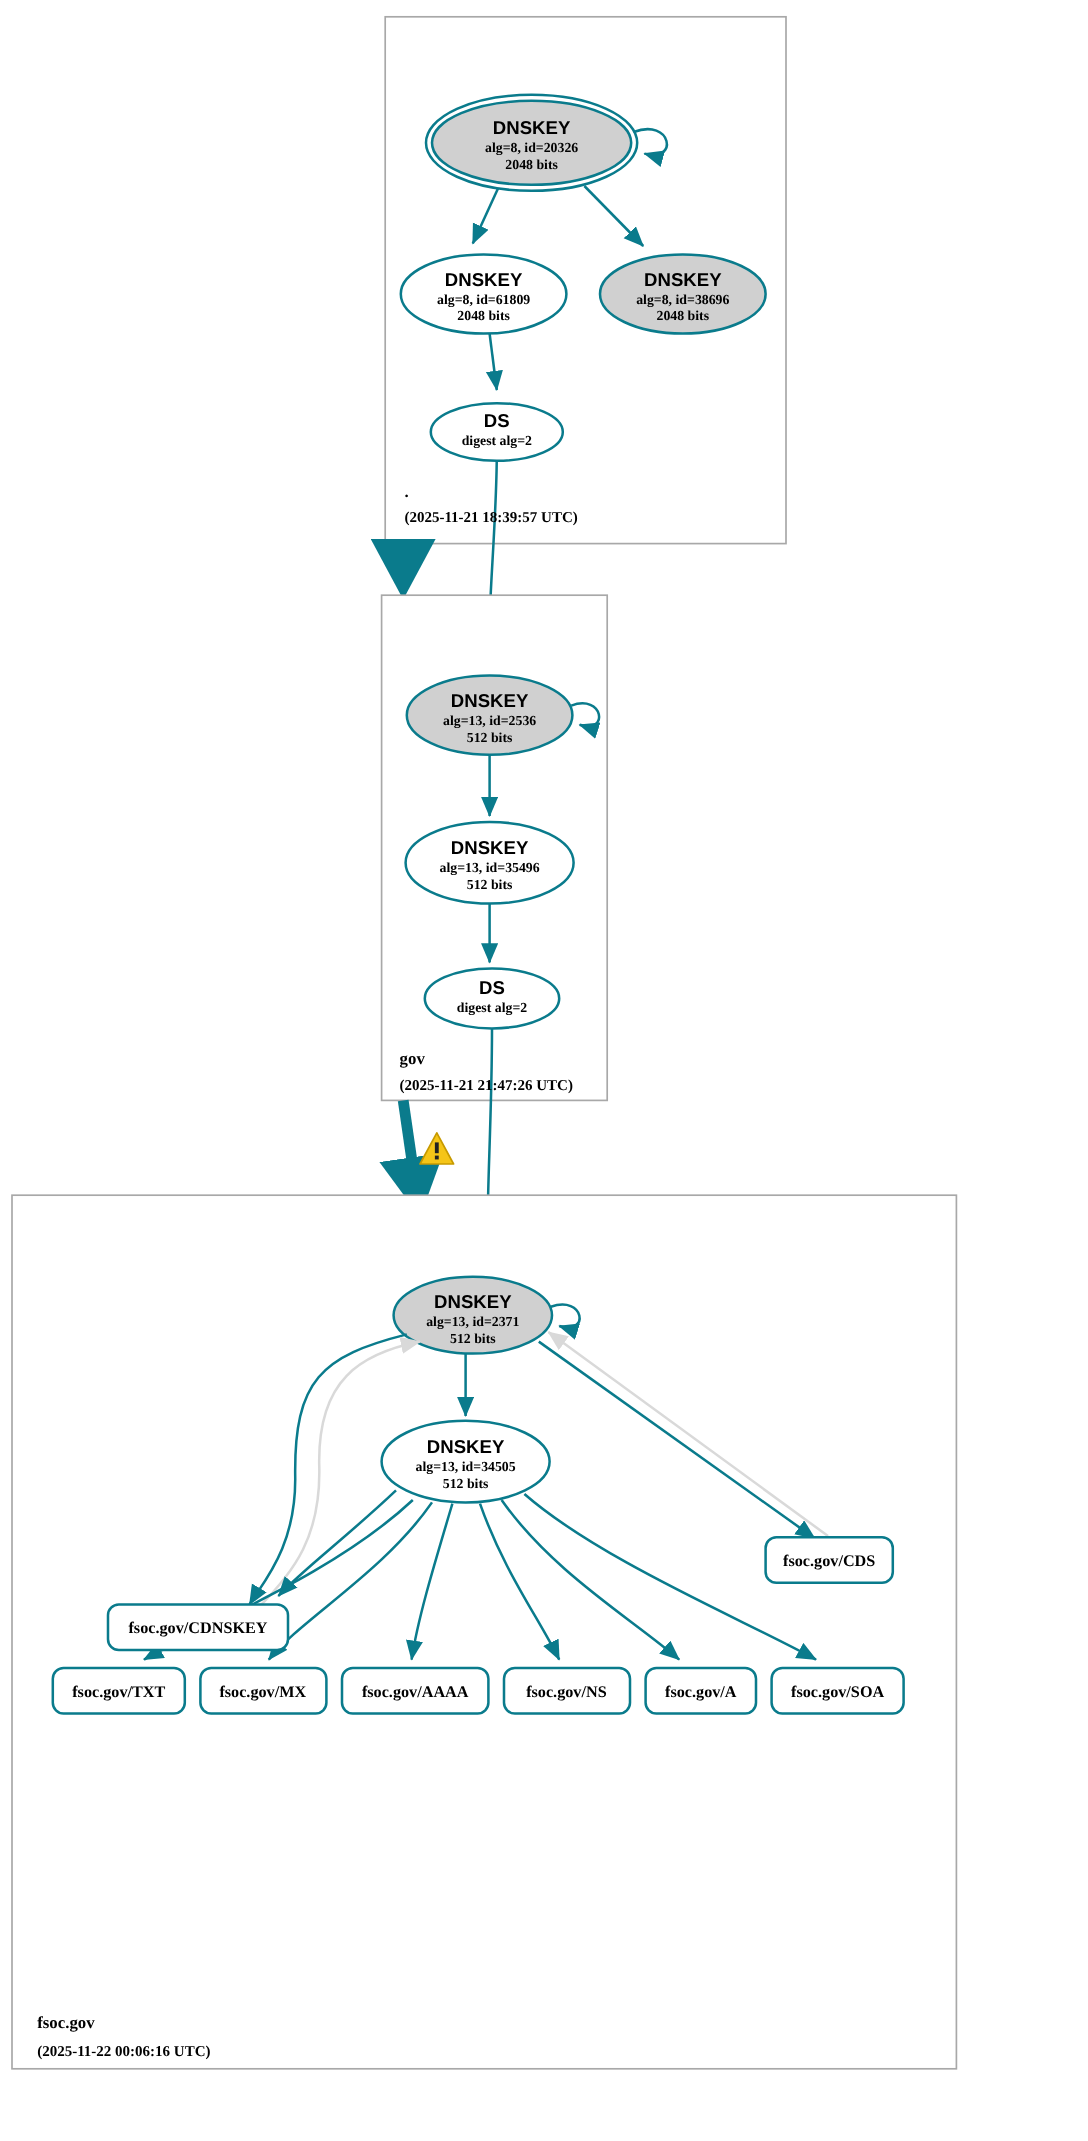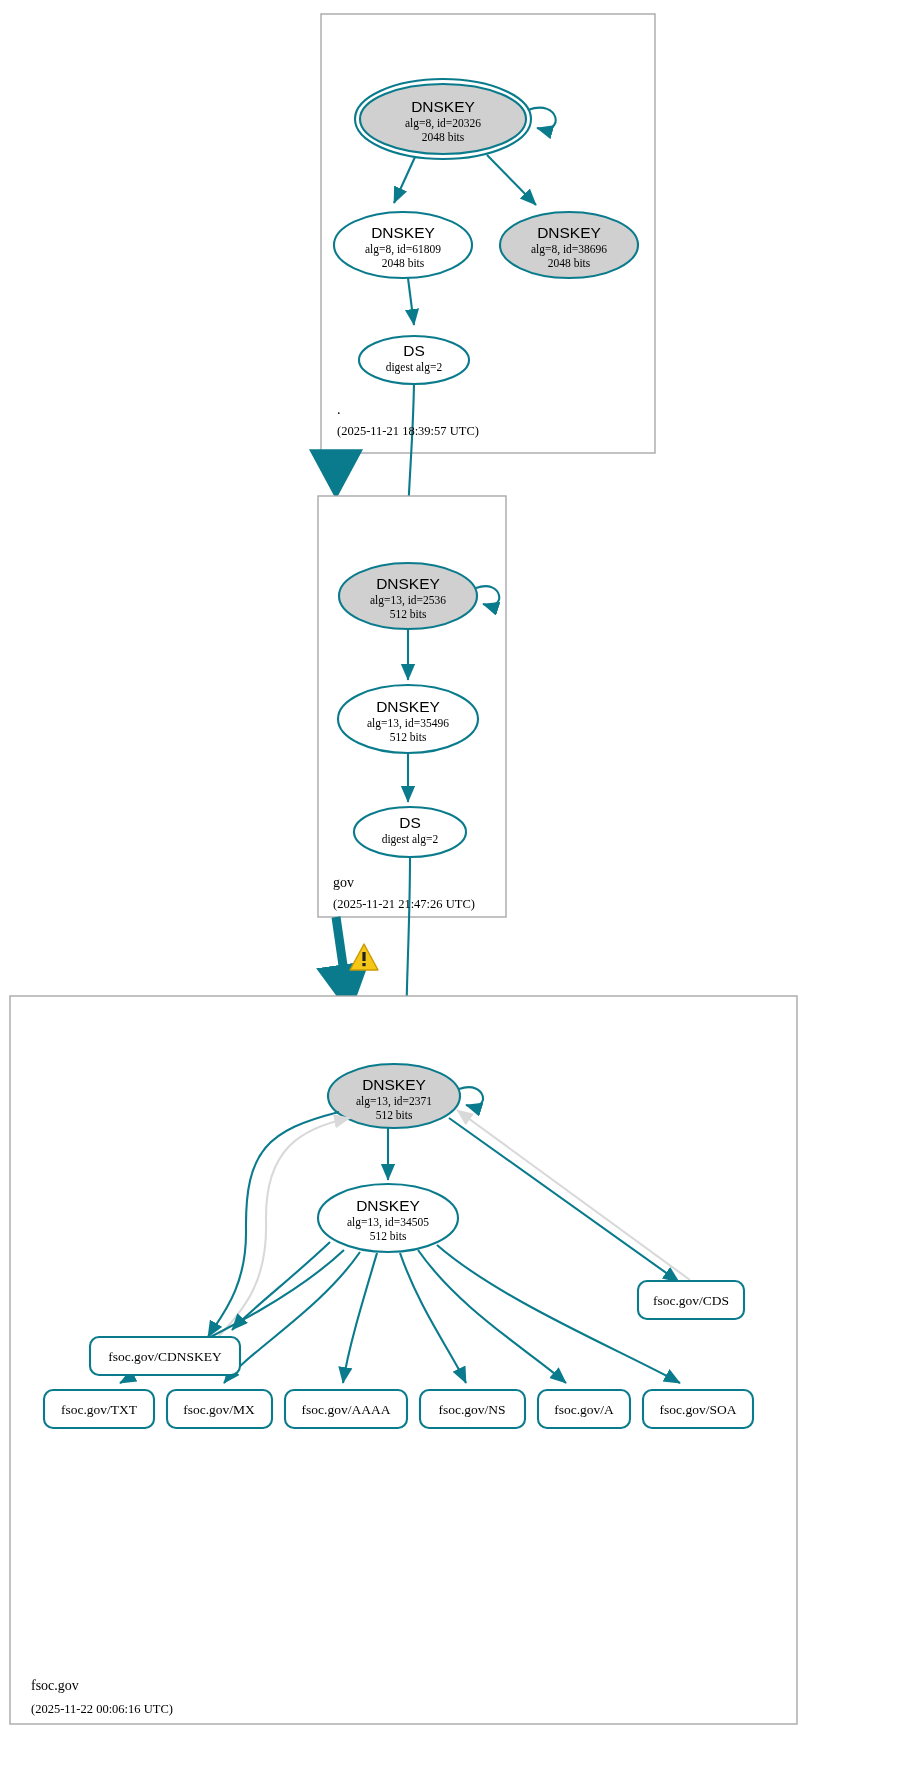--- a/index.html
+++ b/index.html
@@ -1,17 +1,17 @@
 <!DOCTYPE html>
 <html><head>
 <meta charset="utf-8">
 <style>
   html,body{margin:0;padding:0;background:#ffffff;}
   body{width:907px;height:1784px;font-family:"Liberation Sans",sans-serif;}
-  #stage{position:relative;width:907px;height:1784px;overflow:hidden;}
+  #stage{position:relative;width:907px;height:1784px;overflow:hidden;font-weight:bold;}
   svg{display:block;}
   .zone-box{fill:#ffffff;stroke:#a8a8a8;stroke-width:1.4;}
   .node-ell{stroke:#0a7b8c;stroke-width:2.1;}
   .fill-gray{fill:#d0d0d0;}
   .fill-white{fill:#ffffff;}
   .edge{fill:none;stroke:#0a7b8c;stroke-width:2.1;}
   .edge-gray{fill:none;stroke:#d9d9d9;stroke-width:2.1;}
   .edge-thick{fill:none;stroke:#0a7b8c;stroke-width:9;}
   .t-title{font-family:"Liberation Sans",sans-serif;font-size:15.5px;fill:#000;text-anchor:middle;}
   .t-sub{font-family:"Liberation Serif",serif;font-size:11.5px;fill:#000;text-anchor:middle;}

